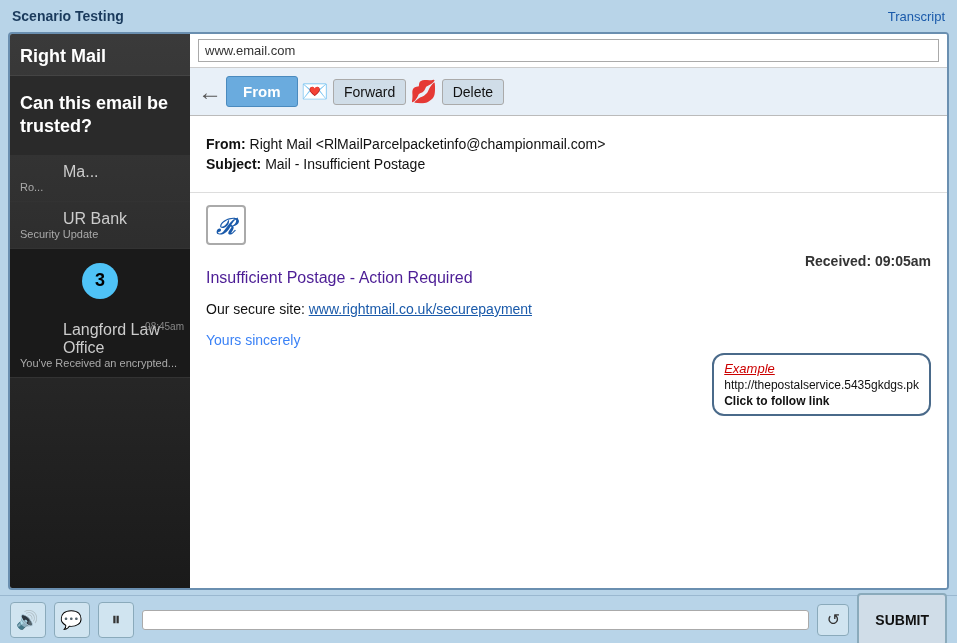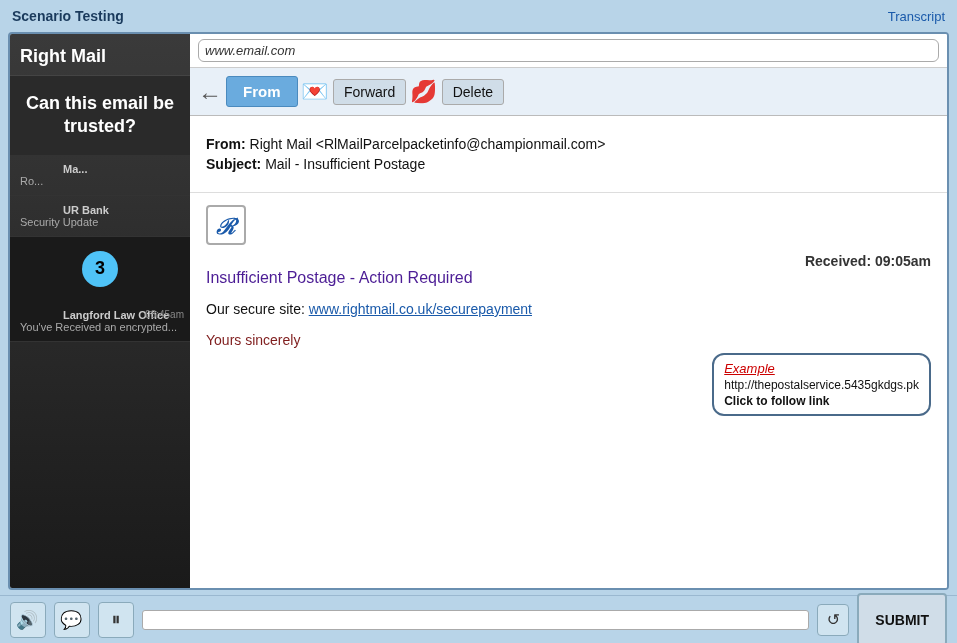--- a/index.html
+++ b/index.html
@@ -61,40 +61,39 @@
       padding: 12px 10px 8px 10px;
       border-bottom: 1px solid #444;
     }
 
     .sidebar-question {
       background: #2a2a2a;
       color: white;
       font-size: 18px;
       font-weight: bold;
       padding: 16px 10px;
-      text-align: center;
       line-height: 1.3;
     }
 
     .sidebar-email-list {
       flex: 1;
       overflow: hidden;
     }
 
     .sidebar-email-item {
       padding: 8px 10px;
       border-bottom: 1px solid #333;
       cursor: pointer;
       position: relative;
     }
 
     .sidebar-email-item .email-sender {
       color: #ccc;
-      font-size: 11px;
-      font-weight: bold;
+      font-size: 16px;
+      font-weight: normal;
       padding-left: 43px;
     }
     .sidebar-email-item .email-subject {
       color: #aaa;
       font-size: 11px;
       white-space: nowrap;
       overflow: hidden;
       text-overflow: ellipsis;
     }
     .sidebar-email-item .email-time {
@@ -137,26 +136,25 @@
       background: white;
       border-bottom: 1px solid #ccc;
       padding: 4px 8px;
       height: 34px;
       display: flex;
       align-items: center;
     }
     #url-input {
       width: 100%;
       border: 1px solid #aaa;
-      border-radius: 6px;
+      border-radius: 0;
       padding: 3px 6px;
       font-size: 13px;
       color: #333;
       background: white;
-      font-style: italic;
     }
 
     
     #toolbar {
       display: flex;
       align-items: center;
       background: #e8f0f8;
       border-bottom: 1px solid #bbb;
       padding: 4px 8px;
       gap: 4px;
@@ -257,21 +255,21 @@
     }
 
     .email-link {
       color: #1a5aaa;
       text-decoration: underline;
       cursor: pointer;
     }
 
     .email-signoff {
       font-size: 14px;
-      color: #7f1d1d;
+      color: #3b82f6;
     }
 
     
     #link-tooltip {
       position: absolute;
       right: 16px;
       top: 160px;
       background: white;
       border: 2px solid #4a6a8a;
       border-radius: 12px;

